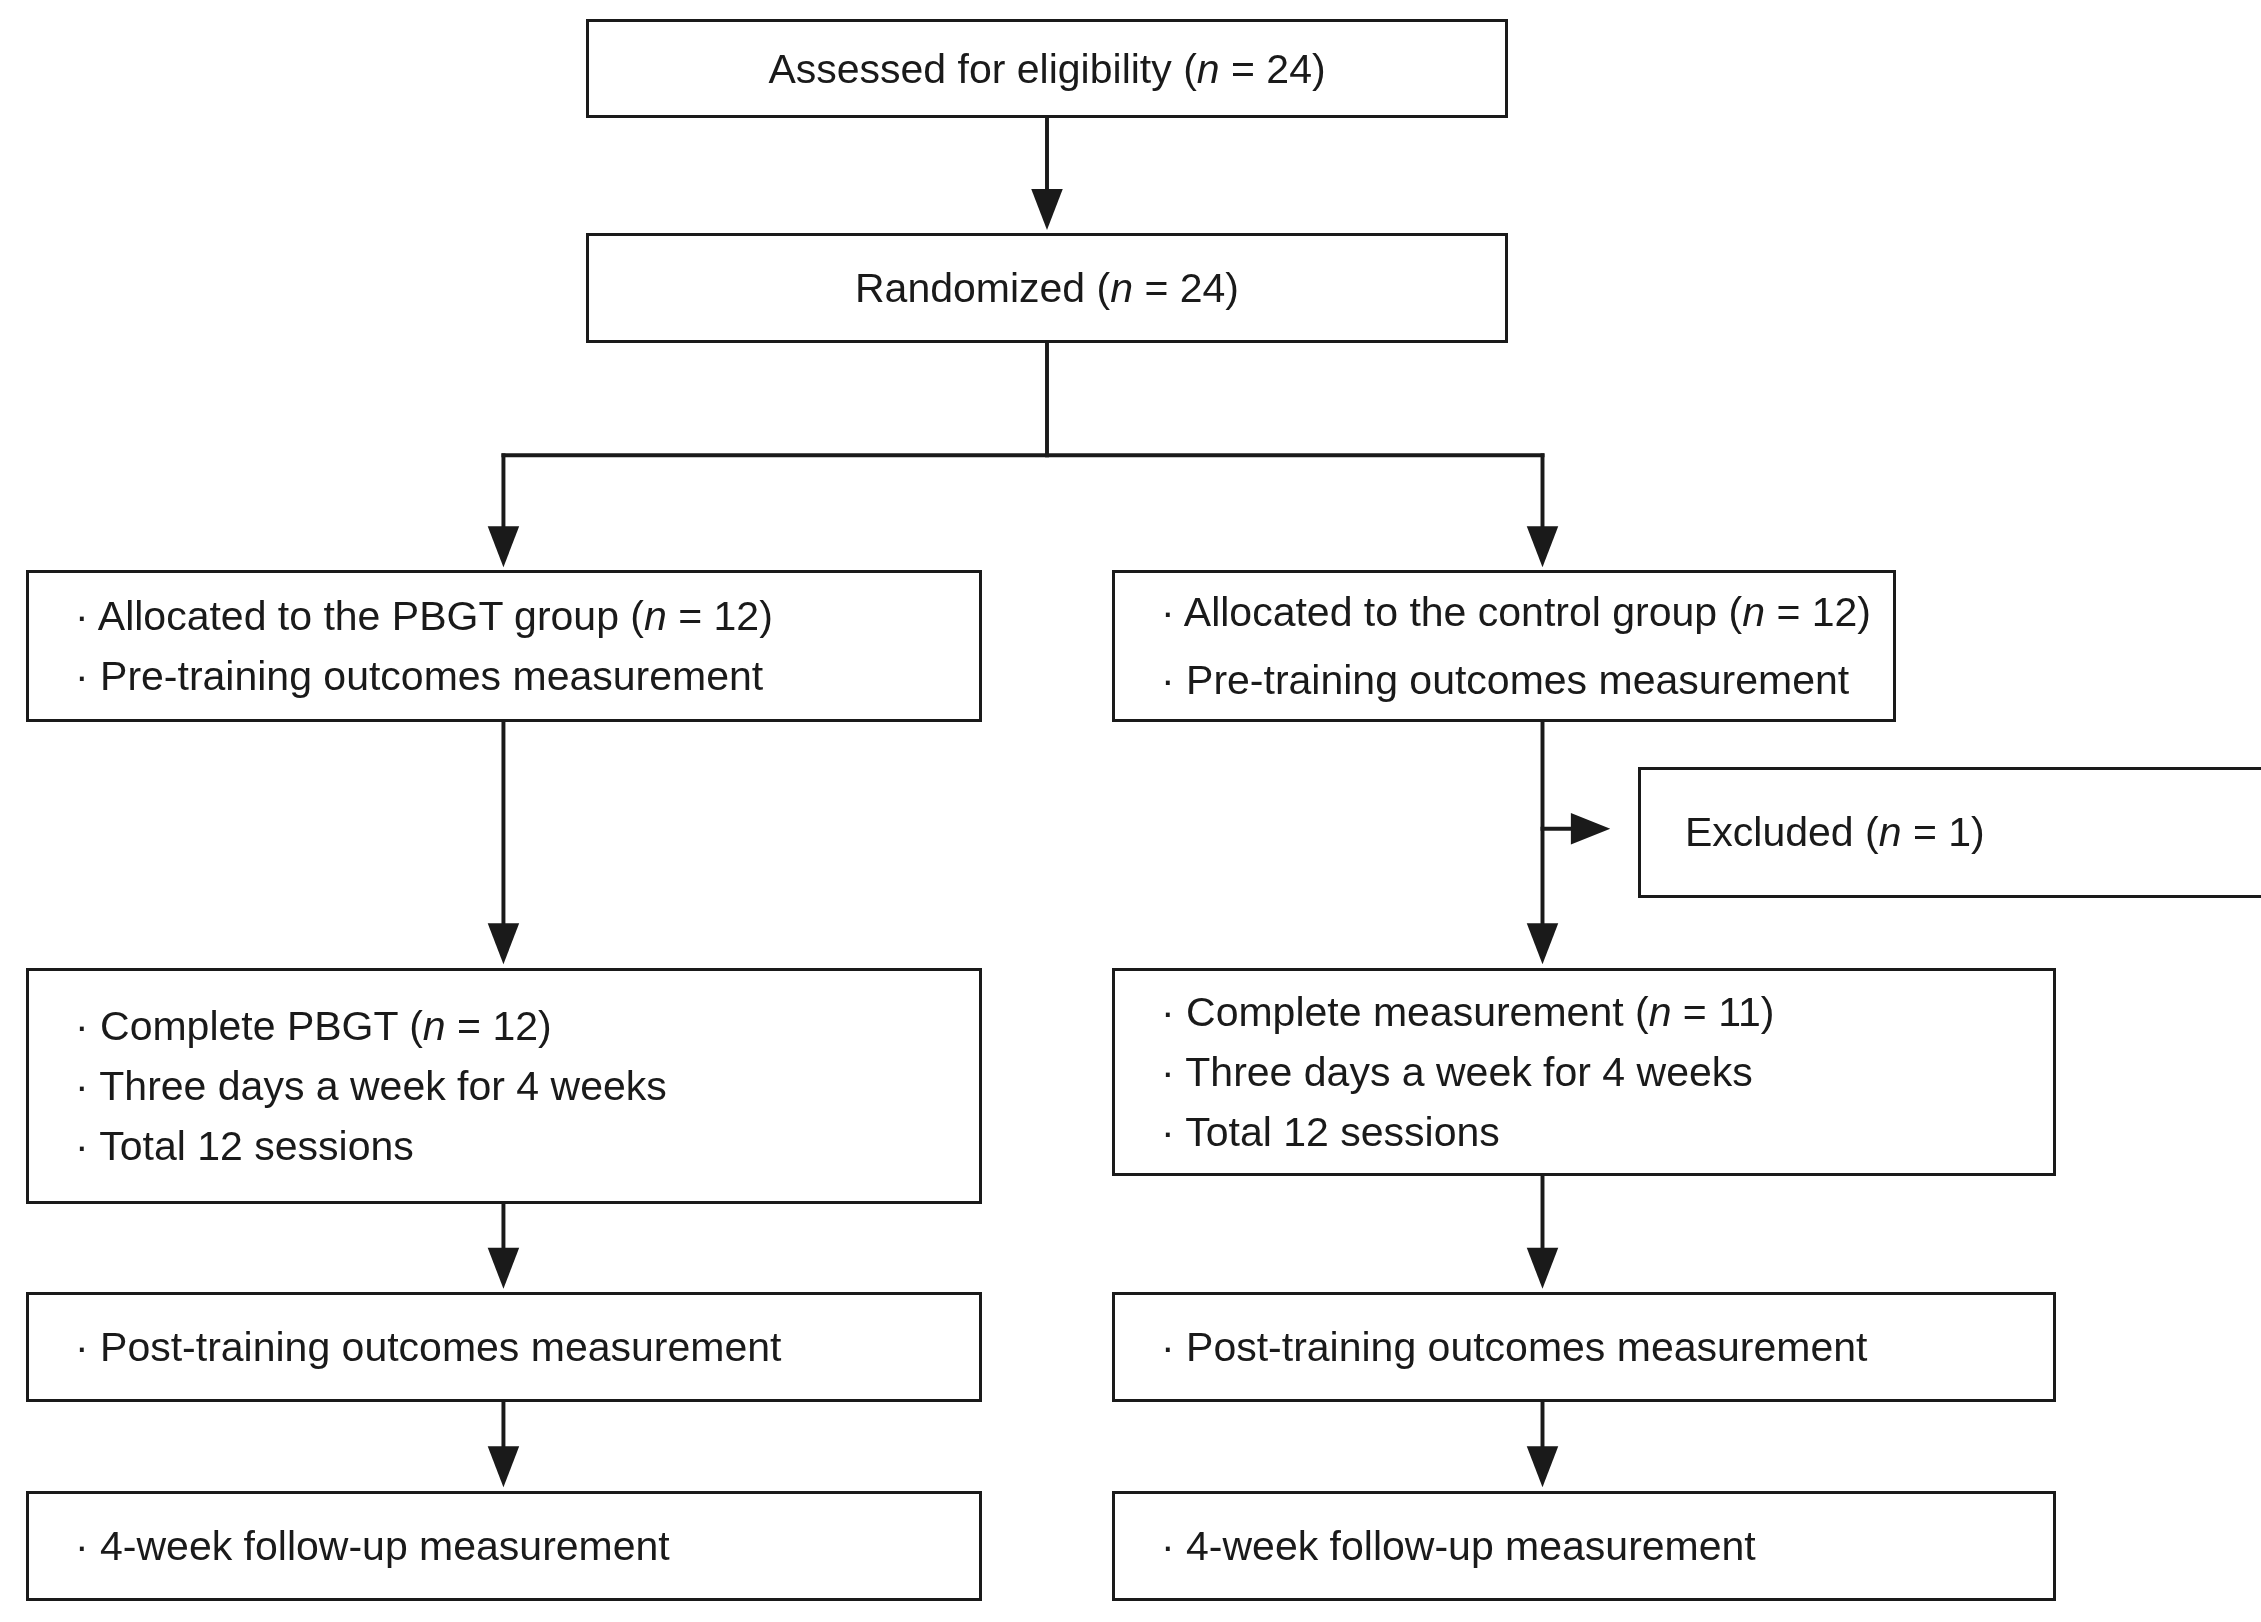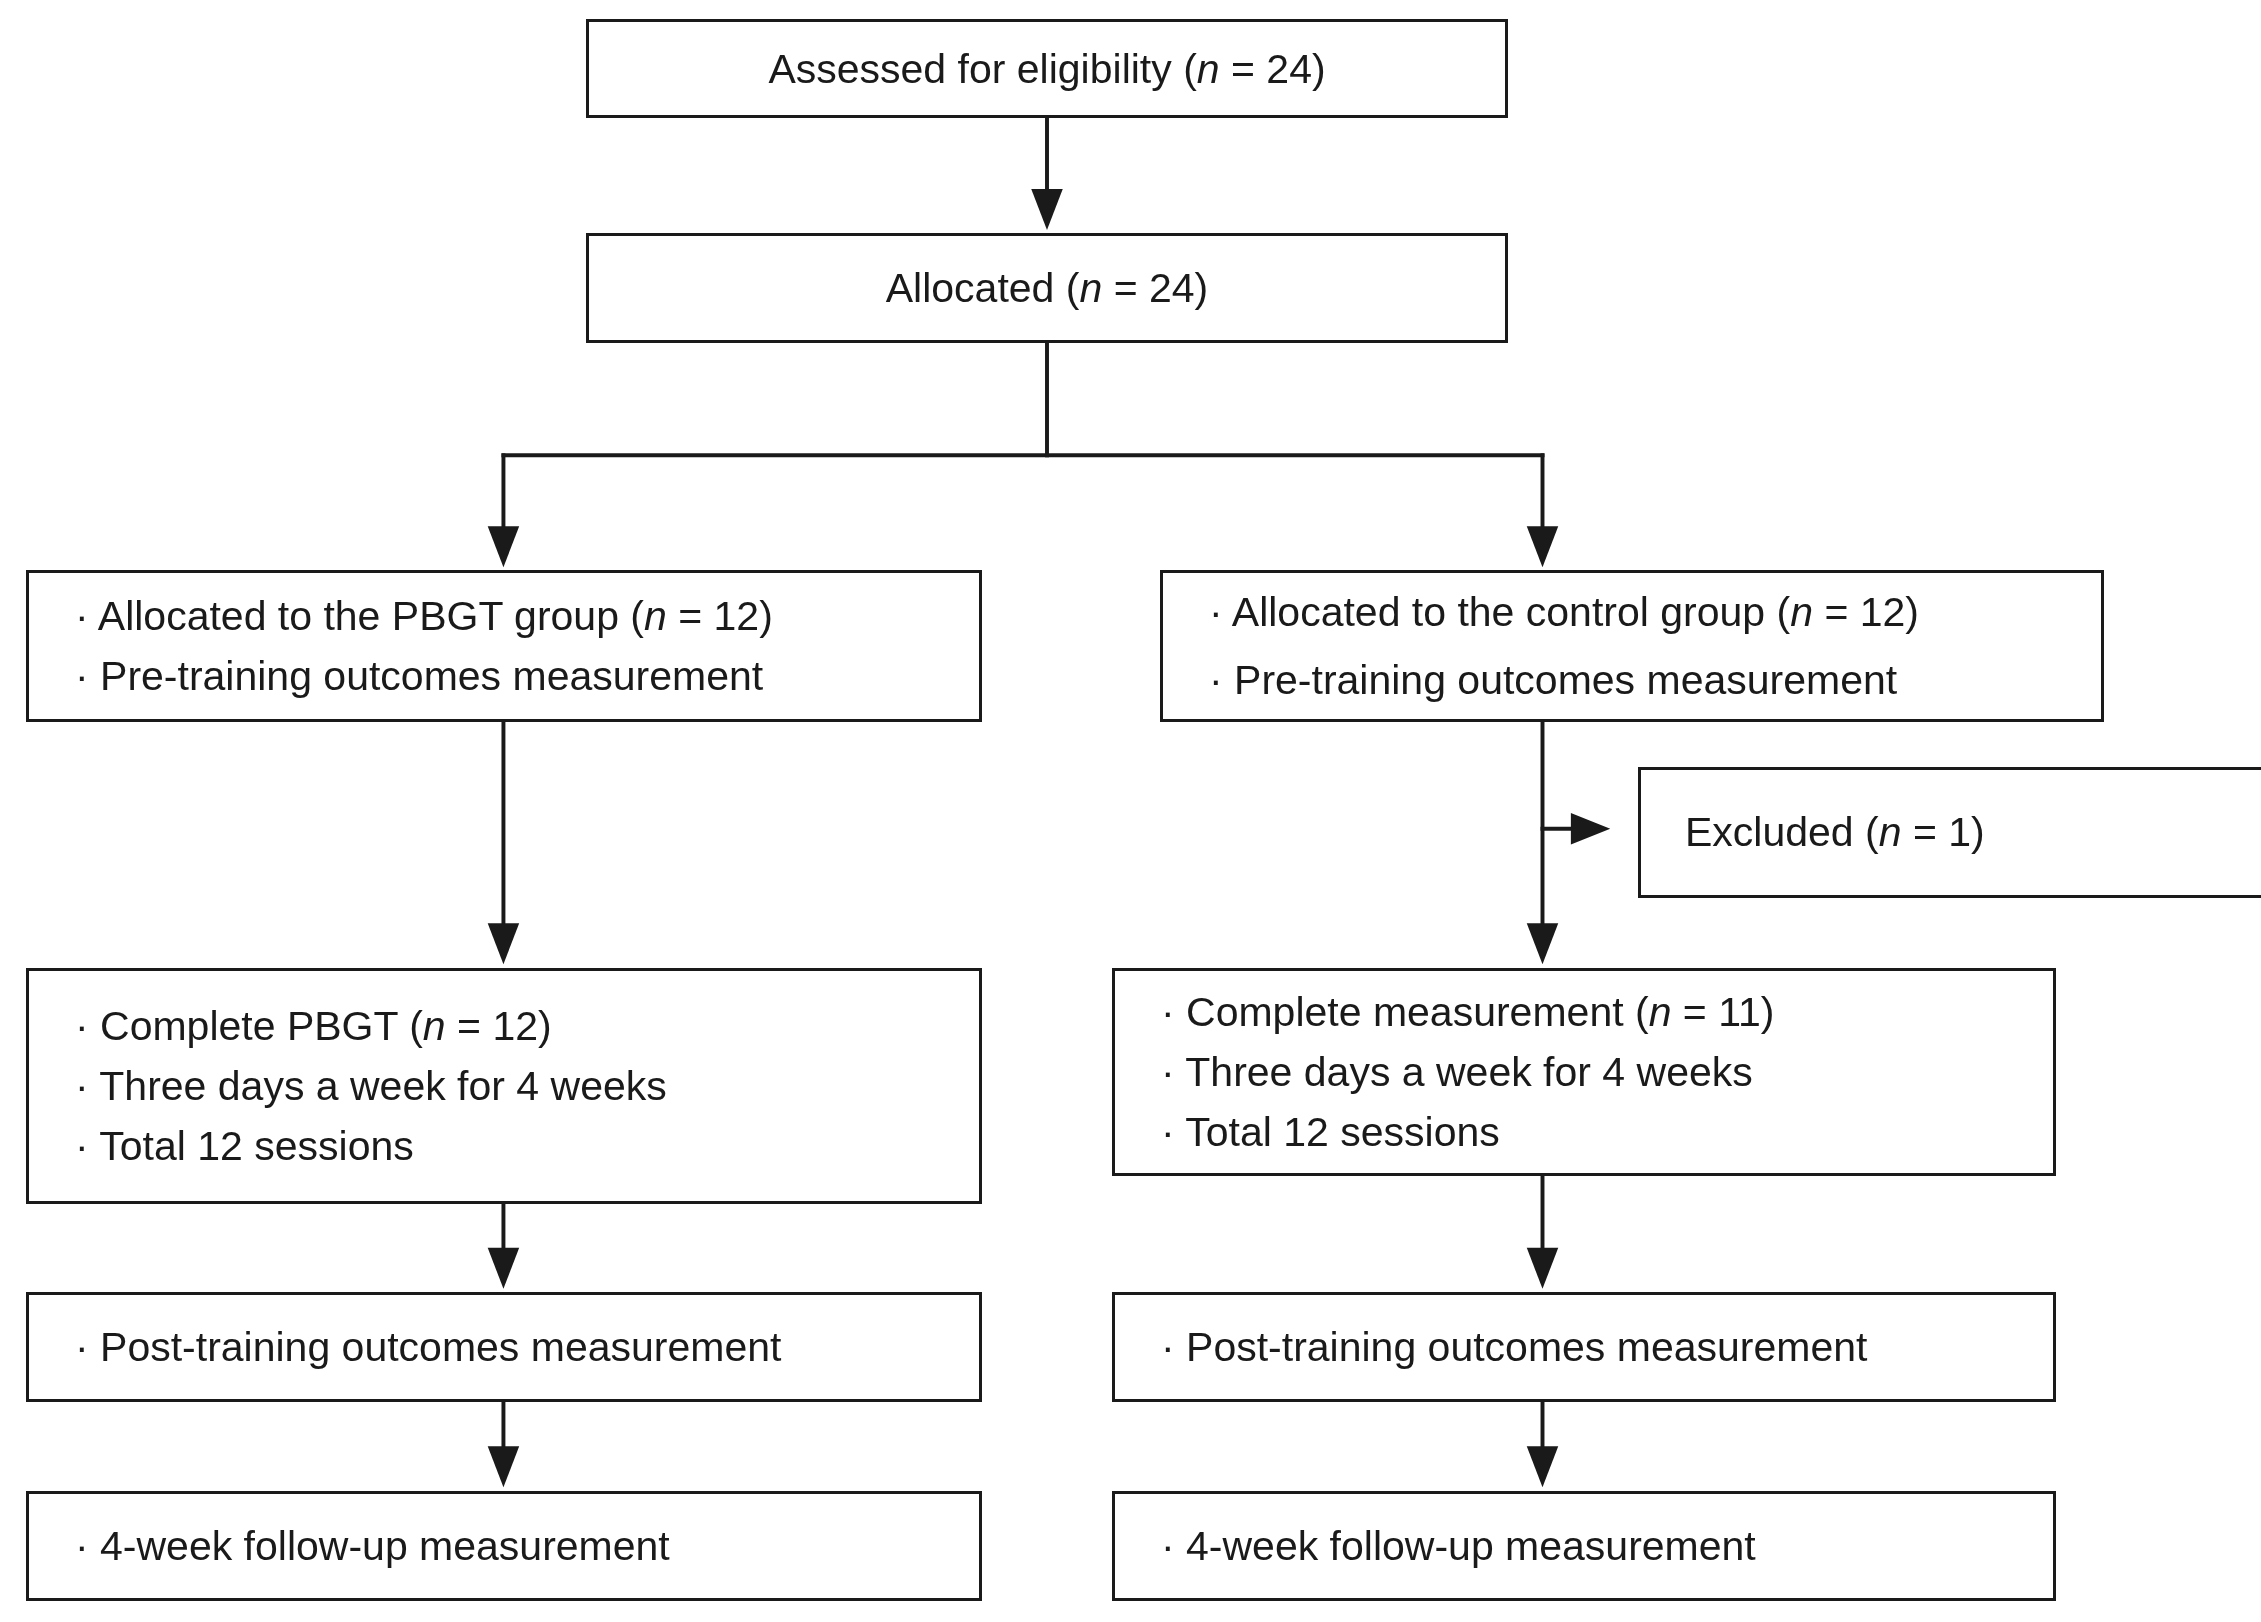--- a/index.html
+++ b/index.html
@@ -101,29 +101,29 @@
       <line x1="1958" y1="1780" x2="1958" y2="1840"></line>
       <polygon points="1958,1888 1938,1836 1978,1836" fill="#1a1a1a" stroke="none"></polygon>
     </g>
   </svg>
 
   <div class="box centered" style="left:586px; top:19px; width:922px; height:99px;">
     <div class="line"><span>Assessed for eligibility (</span><span class="it">n</span><span> = 24)</span></div>
   </div>
 
   <div class="box centered" style="left:586px; top:233px; width:922px; height:110px;">
-    <div class="line"><span>Allocated (</span><span class="it">n</span><span> = 24)</span></div>
+    <div class="line"><span>Randomized (</span><span class="it">n</span><span> = 24)</span></div>
   </div>
 
   <div class="box bullets" style="left:26px; top:570px; width:956px; height:152px;">
     <div class="line"><span>· Allocated to the PBGT group (</span><span class="it">n</span><span> = 12)</span></div>
     <div class="line"><span>· Pre-training outcomes measurement</span><span class="it"></span><span></span></div>
   </div>
 
-  <div class="box bullets" style="left:1160px; top:570px; width:944px; height:152px;gap:8px;">
+  <div class="box bullets" style="left:1112px; top:570px; width:784px; height:152px;gap:8px;">
     <div class="line"><span>· Allocated to the control group (</span><span class="it">n</span><span> = 12)</span></div>
     <div class="line"><span>· Pre-training outcomes measurement</span><span class="it"></span><span></span></div>
   </div>
 
   <div class="box bullets" style="left:1614px; top:767px; width:635px; height:131px; line-height:57px; padding-left:44px;margin-left:24px;">
     <div class="line"><span>Excluded (</span><span class="it">n</span><span> = 1)</span></div>
   </div>
 
   <div class="box bullets" style="left:26px; top:968px; width:956px; height:236px;">
     <div class="line"><span>· Complete PBGT (</span><span class="it">n</span><span> = 12)</span></div>

